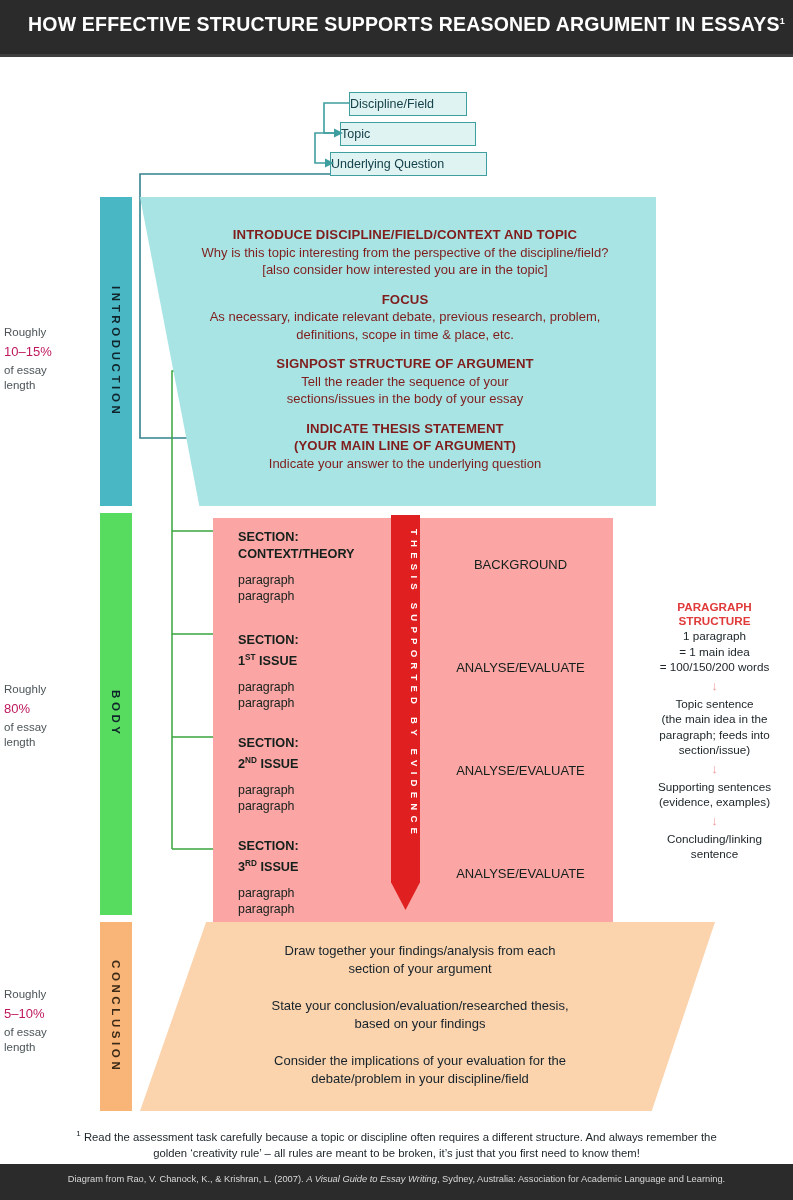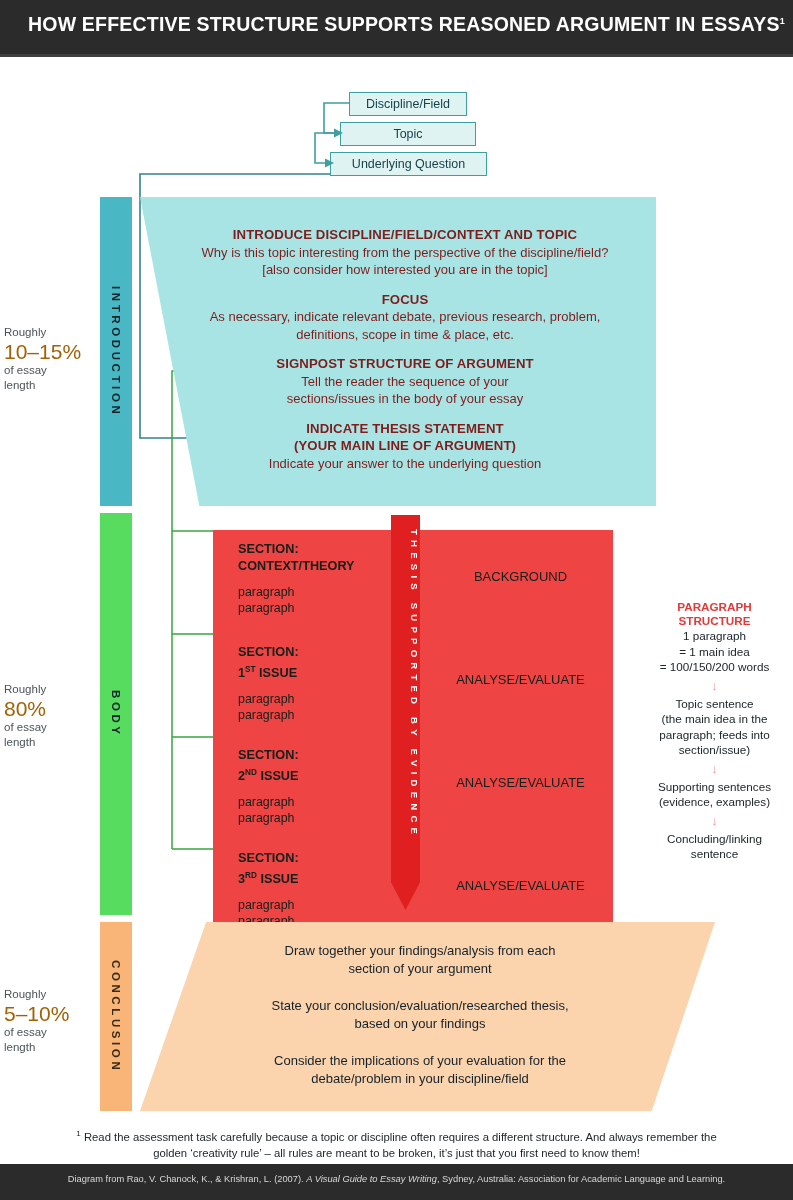--- a/index.html
+++ b/index.html
@@ -20,21 +20,21 @@
   }
   .header-title sup{font-size:9px;vertical-align:super;}
   .header-rule{
     position:absolute;left:0;top:54px;width:793px;height:3px;background:#3f3f3f;
   }
   
   .seedbox{
     position:absolute;border:1.4px solid #3f9e9e;
     background:#dff3f2;color:#16424a;
     font-size:12.5px;text-align:center;
-    display:flex;align-items:center;justify-content:center;
+    display:flex;align-items:center;justify-content:flex-start;
   }
   #seed-discipline{left:349px;top:92px;width:116px;height:22px;}
   #seed-topic{left:340px;top:122px;width:134px;height:22px;}
   #seed-question{left:330px;top:152px;width:155px;height:22px;}
   
   .stagebar{
     position:absolute;width:32px;
     display:flex;align-items:center;justify-content:center;
   }
   .stagebar span{
@@ -44,41 +44,41 @@
   }
   #bar-intro{left:100px;top:197px;height:309px;background:#4ab8c4;}
   #bar-body{left:100px;top:513px;height:402px;background:#57dc5f;}
   #bar-conclusion{left:100px;top:922px;height:189px;background:#f9b477;}
   #bar-conclusion span{color:#3a2a17;}
   
   .pct{
     position:absolute;width:92px;text-align:left;color:#4c5458;
     font-size:11.5px;line-height:15px;
   }
-  .pct .big{display:block;font-size:21px;color:#a16207;line-height:23px;}
+  .pct .big{display:block;font-size:13px;color:#be185d;line-height:23px;}
   #pct-intro{left:4px;top:325px;}
   #pct-body{left:4px;top:682px;}
   #pct-conclusion{left:4px;top:987px;}
   
   .funnel-intro{
     position:absolute;left:140px;top:197px;width:516px;height:309px;
     background:#a8e4e4;
     clip-path:polygon(0% 0%,100% 0%,100% 100%,11.5% 100%);
   }
   .intro-text{
     position:absolute;left:165px;top:210px;width:480px;
     text-align:center;font-size:13px;line-height:17.5px;color:#7f1d1d;margin-top:16px;
   }
   .intro-text .hl{font-weight:bold;font-size:13.2px;letter-spacing:.1px;}
   .intro-block{margin-bottom:12px;}
   
   .lines{position:absolute;left:0;top:0;width:793px;height:1200px;pointer-events:none;}
   
   .bodyrow{
-    position:absolute;left:213px;width:400px;height:116px;background:#ef4444;margin-top:12px;
+    position:absolute;left:213px;width:400px;height:116px;background:#fca5a5;
   }
   #row-0{top:518px;}
   #row-1{top:621px;}
   #row-2{top:724px;}
   #row-3{top:827px;}
   .row-left{
     position:absolute;left:25px;top:11px;width:150px;
     font-size:12.7px;line-height:17px;color:#14201b;
   }
   .row-left .t{font-weight:bold;}

